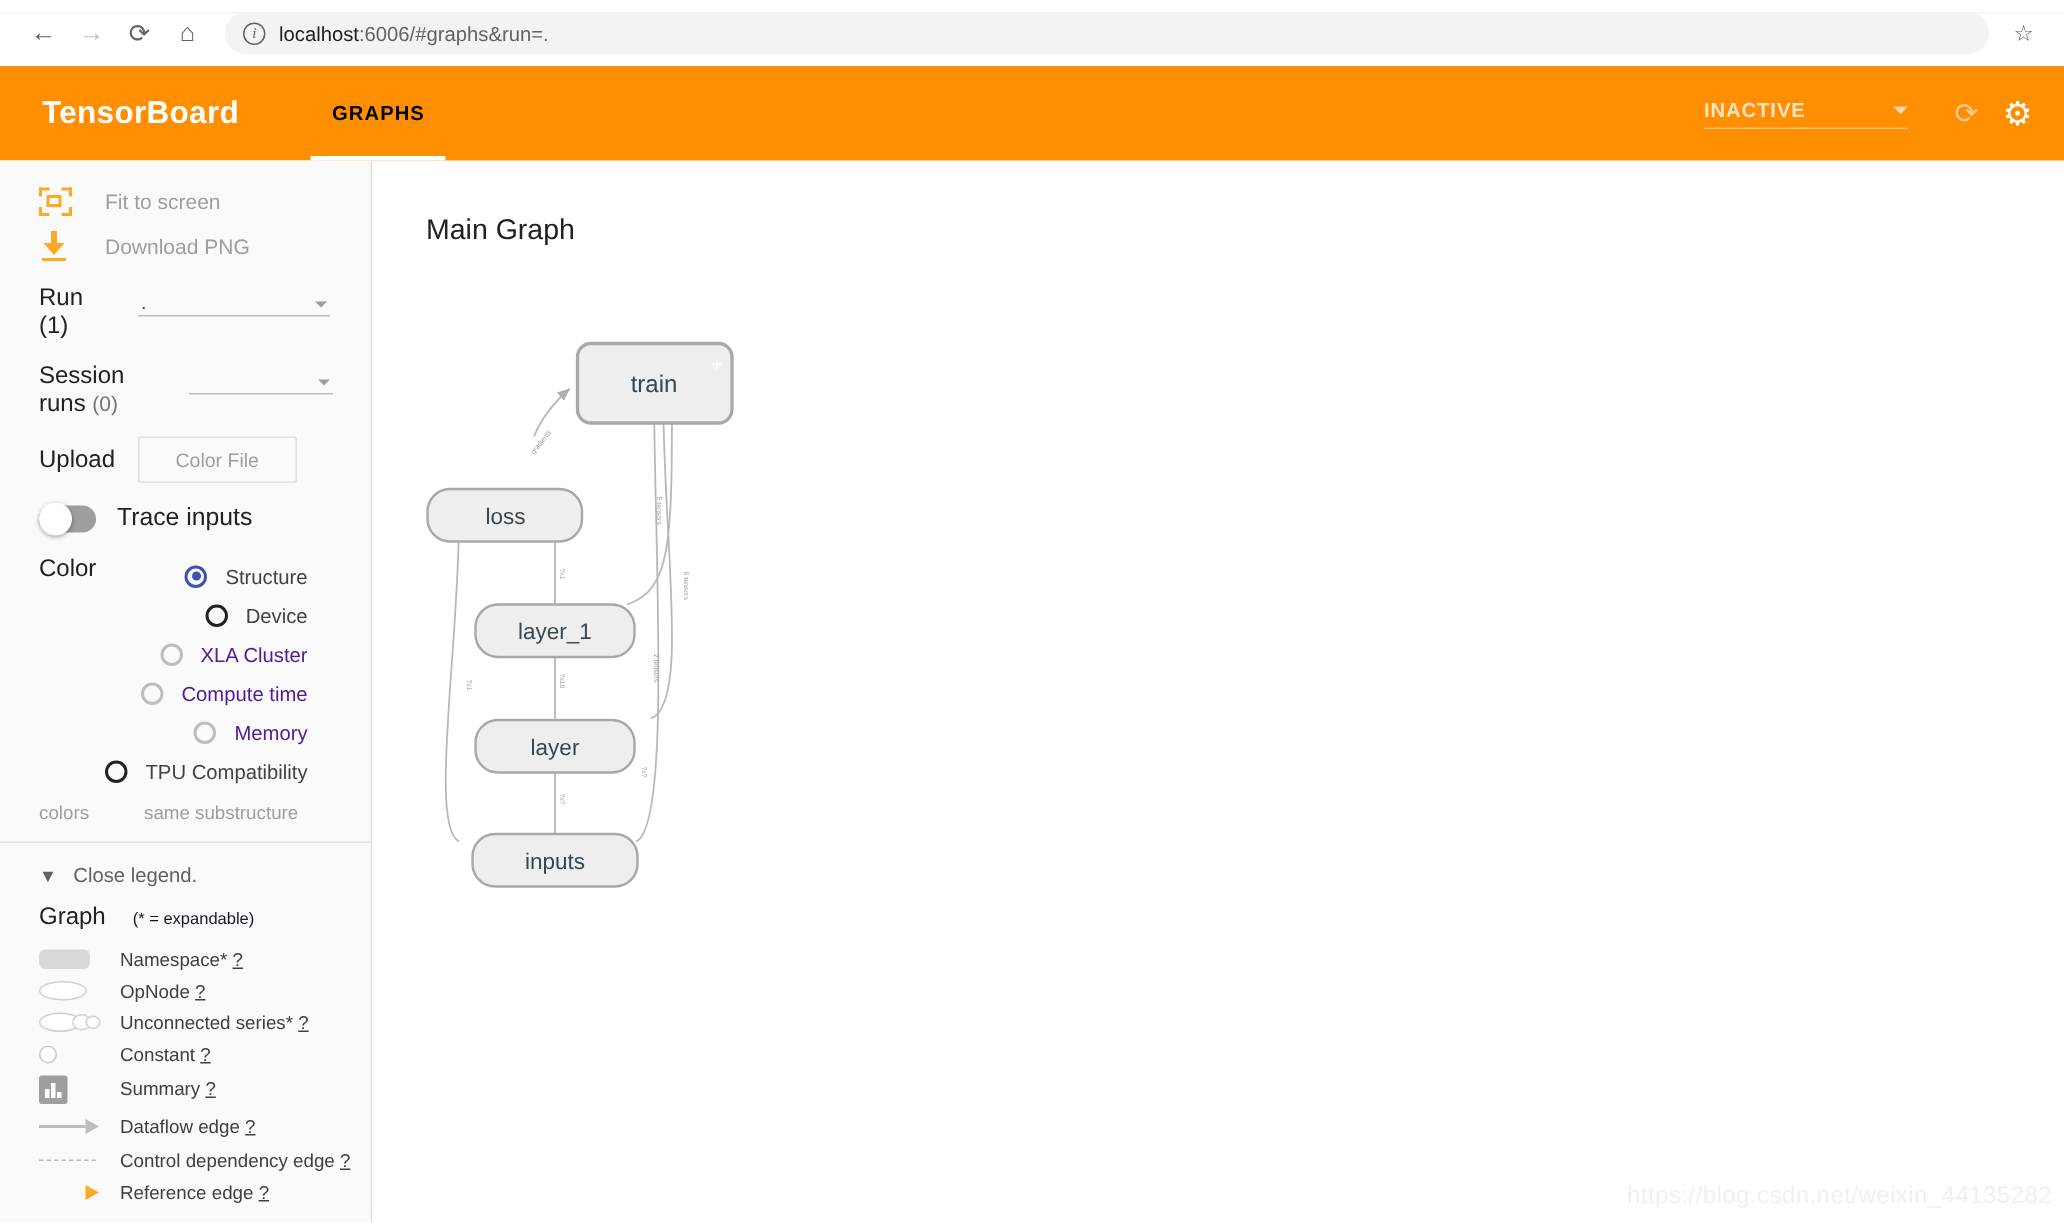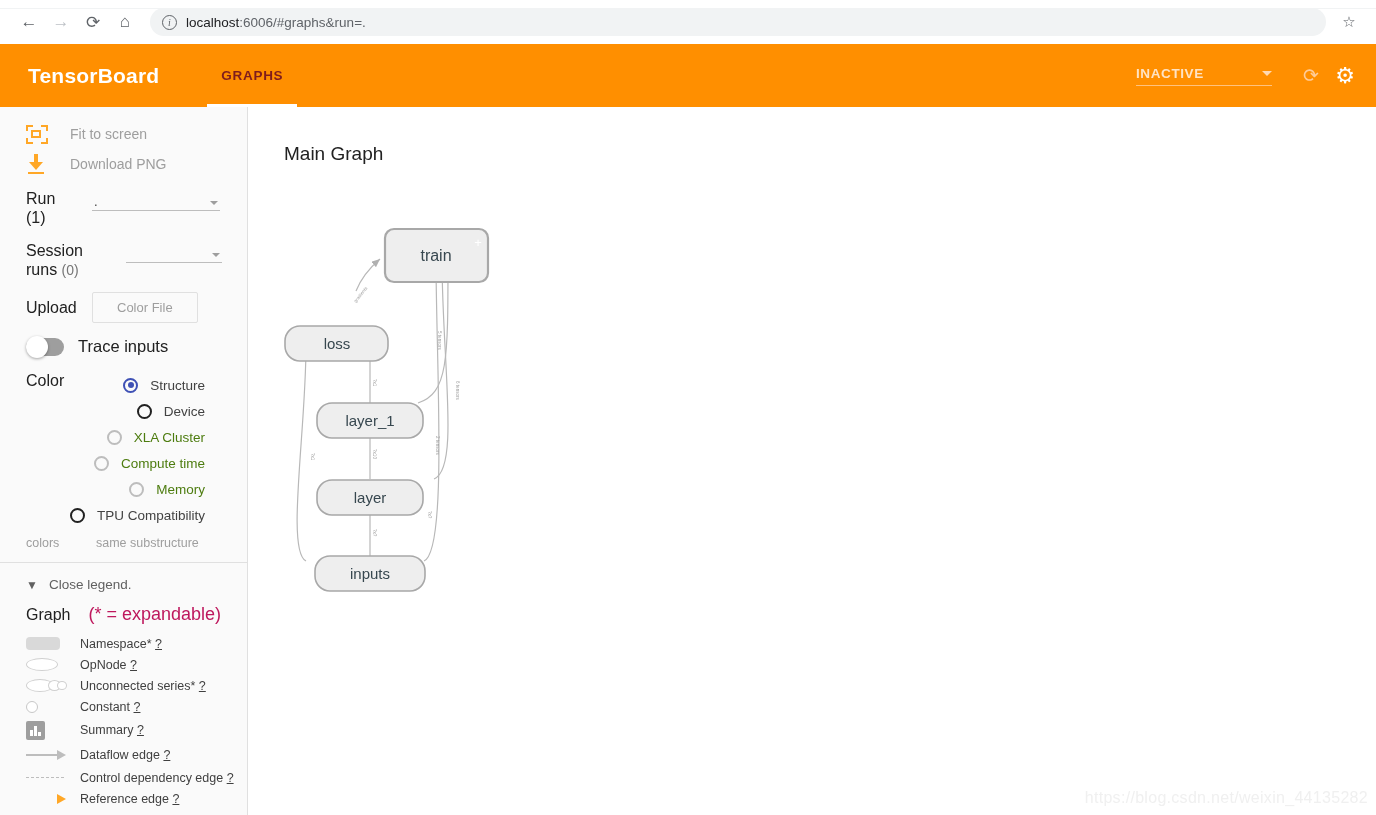--- a/index.html
+++ b/index.html
@@ -54,21 +54,21 @@
     color: #fff; position: relative; justify-content: space-between;
   }
   .tb-brand {
     display: flex; align-items: center; padding: 0 26px 0 28px;
     font-size: 21px; font-weight: bold; letter-spacing: .2px;
   }
   .tb-tabs { display: flex; align-items: stretch; margin-left: 14px; }
   .tb-tab {
     display: flex; align-items: center; padding: 0 22px;
     font-size: 13.5px; font-weight: bold; letter-spacing: .7px;
-    position: relative; color: #7f1d1d;
+    position: relative; color: #000000;
   }
   .tb-tab.active::after {
     content: ""; position: absolute; left: 8px; right: 8px; bottom: 0;
     height: 3px; background: #fff;
   }
   .tb-right {
     margin-left: auto; display: flex; align-items: center; padding-right: 14px;
   }
   .run-selector {
     display: flex; align-items: center; border-bottom: 1px solid #ffc27f;
@@ -158,37 +158,37 @@
     width: 15px; height: 15px; border-radius: 50%; border: 2px solid #212121;
     flex: none; margin-right: 12px; position: relative; background: #fafafa;
   }
   .radio.checked { border-color: #3f51b5; }
   .radio.checked::after {
     content: ""; position: absolute; left: 2.5px; top: 2.5px;
     width: 6px; height: 6px; border-radius: 50%; background: #3f51b5;
   }
   .radio.disabled { border-color: #bdbdbd; }
   .radio-label { font-size: 13.5px; color: #424242; }
-  .radio-label.disabled { color: #4d7c0f; }
+  .radio-label.disabled { color: #4c1d95; }
 
   .colors-caption {
     display: flex; padding: 8px 0 12px 26px; font-size: 12.5px; color: #9e9e9e;
   }
   .colors-caption span:first-child { width: 70px; }
   .sidebar-divider { height: 1px; background: #e0e0e0; }
 
   .legend { padding: 14px 0 0 0; background: #fafafa; }
   .close-legend {
     display: flex; align-items: center; padding-left: 26px; font-size: 13.5px;
     color: #616161; margin-bottom: 12px;
   }
   .chev { margin-right: 11px; font-size: 12px; color: #616161; }
   .legend-head { display: flex; align-items: baseline; padding-left: 26px; margin-bottom: 8px; }
   .legend-head .g { font-size: 16px; color: #212121; margin-right: 18px; }
-  .legend-head .exp { font-size: 18px; color: #be185d; }
+  .legend-head .exp { font-size: 11px; color: #0f172a; }
   .legend-row { display: flex; align-items: center; height: 21px; padding-left: 26px; }
   .legend-sym { width: 54px; flex: none; display: flex; align-items: center; }
   .legend-text { font-size: 12.5px; color: #404040; }
   .legend-text u { text-decoration: underline; }
 
   .sym-namespace { width: 34px; height: 13px; background: #d9d9d9; border-radius: 4px; }
   .sym-opnode { width: 32px; height: 13px; background: #fff; border: 1.2px solid #d0d0d0; border-radius: 50%; }
   .sym-unconn { position: relative; width: 44px; height: 14px; }
   .sym-unconn .e1 { position:absolute; left:0; top:0; width:28px; height:13px; background:#fff; border:1.2px solid #d0d0d0; border-radius:50%; }
   .sym-unconn .e2 { position:absolute; left:22px; top:1px; width:13px; height:11px; background:#fff; border:1.2px solid #d0d0d0; border-radius:50%; }

